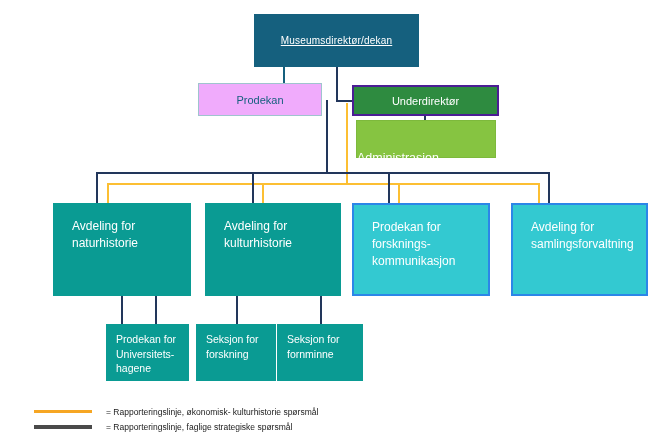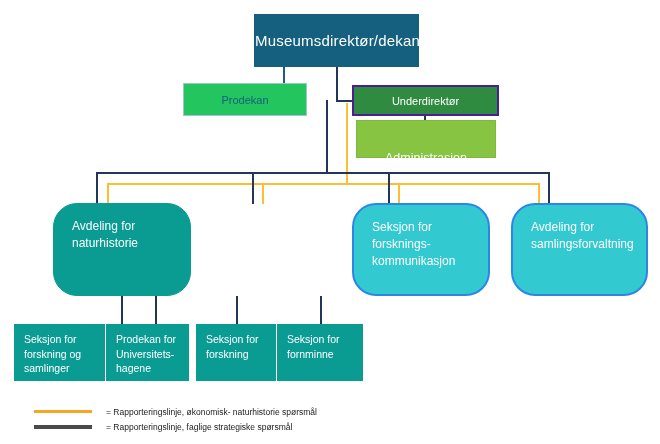--- a/index.html
+++ b/index.html
@@ -13,27 +13,27 @@
   .node{position:absolute;box-sizing:border-box;display:flex;}
   .node .label{display:block;width:100%;}
 
   
   .n-director{
     left:254px;top:14px;width:165px;height:53px;
     background:#15607E;border:1px solid #15607E;
     align-items:center;justify-content:center;
   }
   .n-director .label{
-    color:#ffffff;font-size:15px;text-align:center;letter-spacing:.2px;
+    color:#ffffff;font-size:10px;text-align:center;letter-spacing:.2px;text-decoration:underline;
   }
 
   
   .n-prodekan{
-    left:183px;top:83px;width:124px;height:33px;
-    background:#22c55e;border:1px solid #9FC4CE;
+    left:198px;top:83px;width:124px;height:33px;
+    background:#f0abfc;border:1px solid #9FC4CE;
     align-items:center;justify-content:flex-start;
   }
   .n-prodekan .label{
     color:#15607E;font-size:11px;text-align:center;
   }
 
   
   .n-under{
     left:352px;top:85px;width:147px;height:31px;
     background:#2E8B40;border:2px solid #4c1d95;
@@ -43,28 +43,27 @@
     color:#ffffff;font-size:11px;text-align:center;
   }
 
   
   .n-admin{
     left:356px;top:120px;width:140px;height:38px;
     background:#86C441;border:1px solid #7DB93C;
     align-items:center;justify-content:center;
   }
   .n-admin .label{
-    color:#ffffff;font-size:12.5px;text-align:center;margin-top:38px;
+    color:#ffffff;font-size:12.5px;margin-top:38px;
   }
 
   
   .dept{
     top:203px;height:93px;align-items:flex-start;justify-content:flex-start;
     padding:14px 0 0 18px;
-    border-radius:24px;
   }
   .dept .label{
     color:#ffffff;font-size:12px;line-height:17px;text-align:left;
   }
   .dept-teal{background:#0A9B93;border:1px solid #0A9B93;}
   .dept-cyan{background:#33C9D1;border:2px solid #2C86E8;}
   .d0{left:53px;width:138px;}
   .d1{left:205px;width:136px;}
   .d2{left:352px;width:138px;}
   .d3{left:511px;width:137px;}
@@ -147,44 +146,44 @@
     <span class="label">Underdirektør</span>
   </div>
 
   <div class="node n-admin">
     <span class="label">Administrasjon</span>
   </div>
 
   <div class="node dept dept-teal d0">
     <span class="label">Avdeling for naturhistorie</span>
   </div>
+  <div class="node dept dept-teal d1">
+    <span class="label">Avdeling for kulturhistorie</span>
+  </div>
   <div class="node dept dept-cyan d2">
-    <span class="label">Seksjon for forsknings-kommunikasjon</span>
+    <span class="label">Prodekan for forsknings-kommunikasjon</span>
   </div>
   <div class="node dept dept-cyan d3">
     <span class="label">Avdeling for samlingsforvaltning</span>
   </div>
 
-  <div class="node sect s0">
-    <span class="label">Seksjon for forskning og samlinger</span>
-  </div>
   <div class="node sect s1">
     <span class="label">Prodekan for Universitets-hagene</span>
   </div>
   <div class="node sect s3">
     <span class="label">Seksjon for fornminne</span>
   </div>
   <div class="node sect s2">
     <span class="label">Seksjon for forskning</span>
   </div>
 
   <div class="legend">
     <div class="legend-row">
       <span class="swatch sw-orange"></span>
-      <span class="legend-text">= Rapporteringslinje, økonomisk- naturhistorie spørsmål</span>
+      <span class="legend-text">= Rapporteringslinje, økonomisk- kulturhistorie spørsmål</span>
     </div>
     <div class="legend-row">
       <span class="swatch sw-dark"></span>
       <span class="legend-text">= Rapporteringslinje, faglige strategiske spørsmål</span>
     </div>
   </div>
 
 </div>
 
 </body></html>

